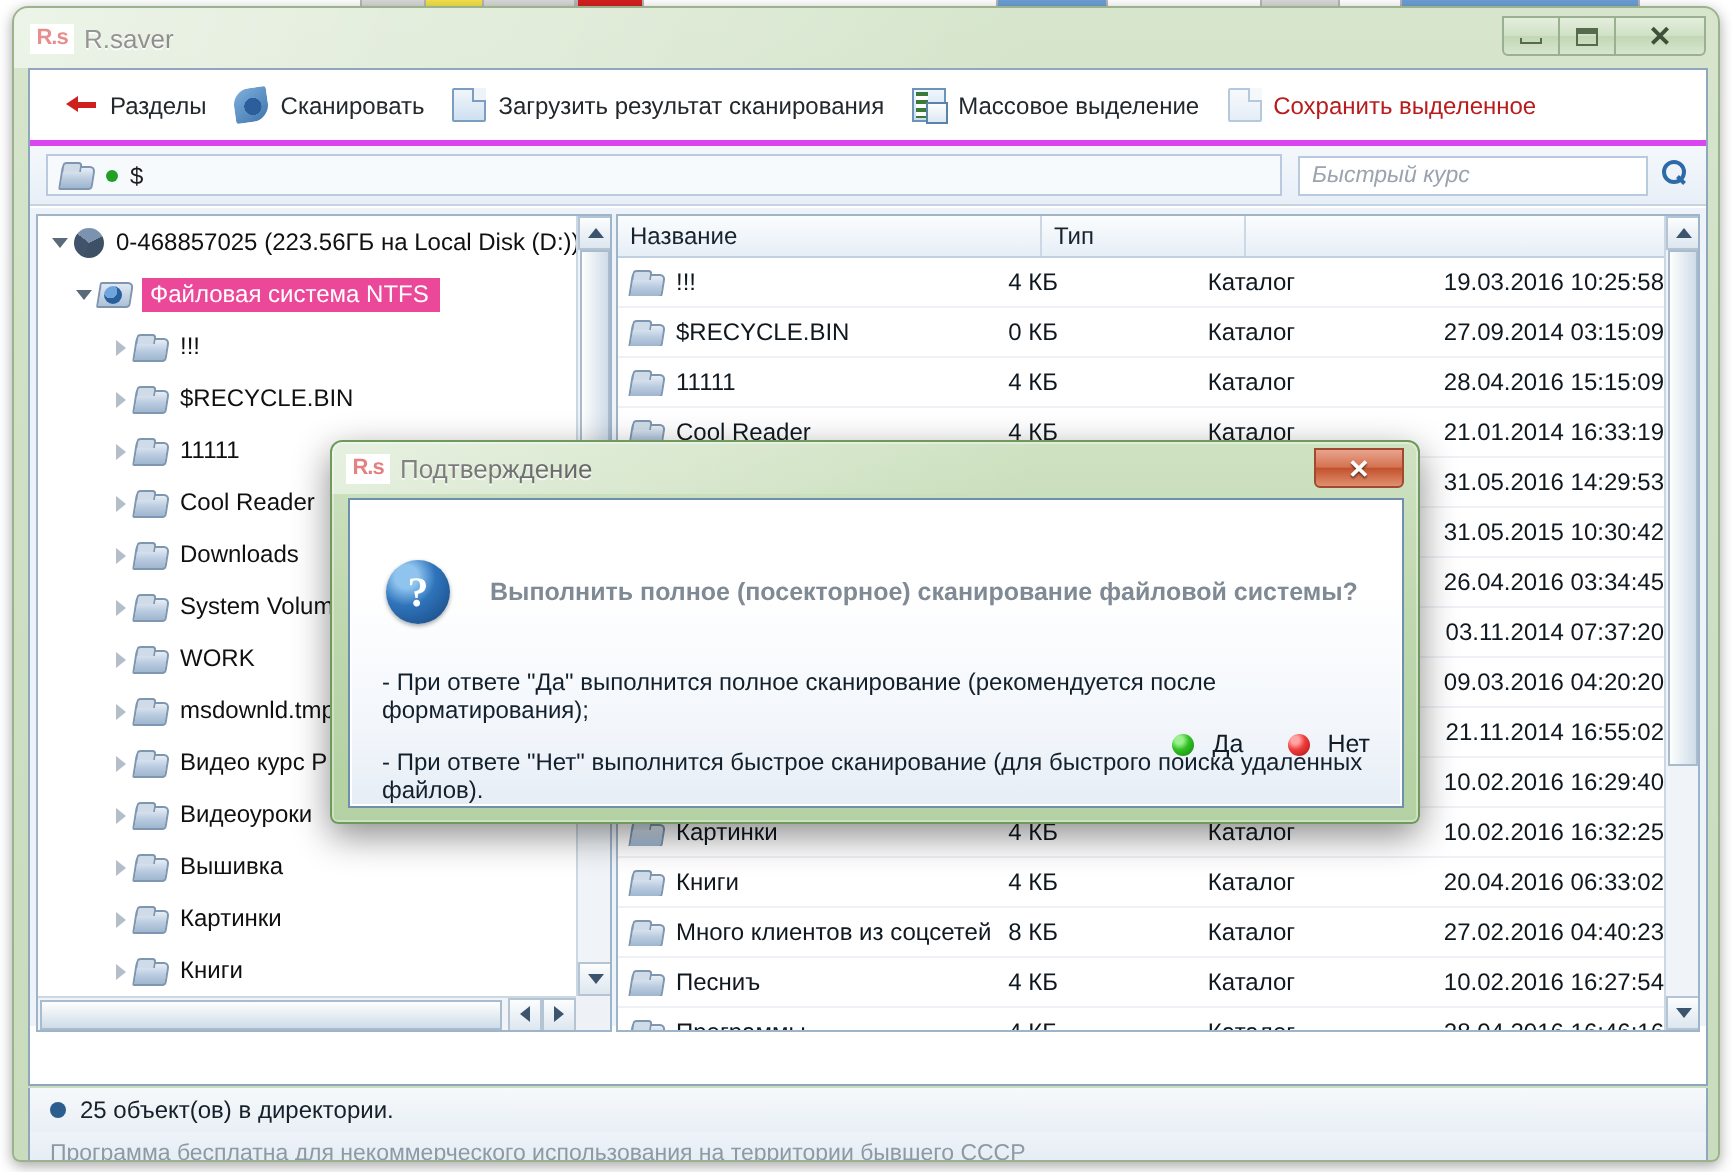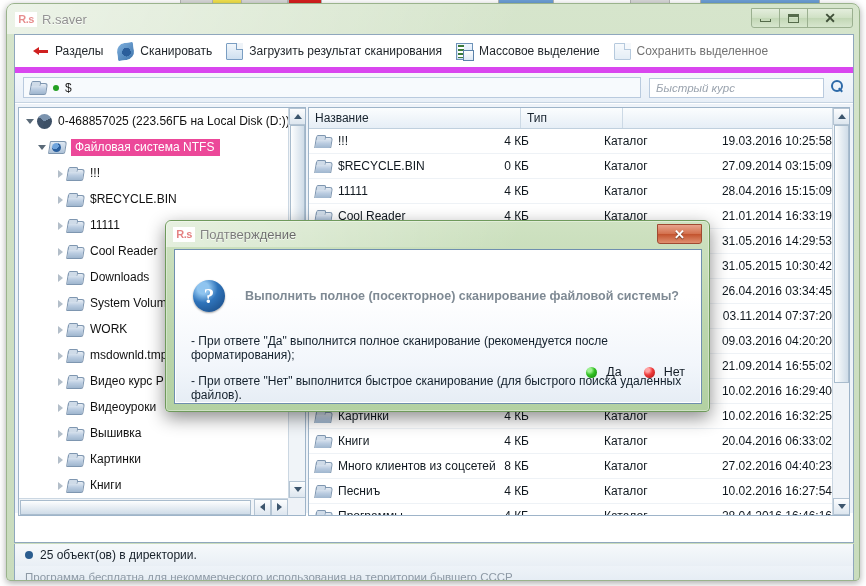--- a/index.html
+++ b/index.html
@@ -90,29 +90,29 @@
     width: 840px; height: 509px;
     background: #ffffff;
     border: 1px solid #8fa7bd;
   }
 
   
   #toolbar {
     height: 38px; background: #ffffff;
     display: flex; align-items: center;
     padding-left: 10px;
-    border-bottom: 6px solid #d946ef;
+    border-bottom: 3px solid #d946ef;
   }
   .tb-item {
     display: flex; align-items: center;
     height: 26px; padding: 0 7px;
     font-size: 12px; color: #23282d;
     white-space: nowrap;
   }
-  .tb-item.disabled { color: #737373; text-align: right; }
+  .tb-item.disabled { color: #b91c1c; text-align: right; }
   .tb-icon { width: 17px; height: 17px; margin-right: 6px; position: relative; flex: 0 0 auto; }
 
   .ico-back::before {
     content: ""; position: absolute; left: 4px; top: 7px;
     width: 12px; height: 3px; background: #cf2020;
   }
   .ico-back::after {
     content: ""; position: absolute; left: 1px; top: 4px;
     width: 0; height: 0;
     border-top: 4.5px solid transparent; border-bottom: 4.5px solid transparent;
@@ -710,21 +710,21 @@
             <span class="fr-type">Каталог</span>
             <span class="fr-date">09.03.2016 04:20:20</span>
           </div>
           <div class="file-row">
             <span class="fr-name">
                 <span class="folder-ico"></span>
                 <span>Видеоуроки</span>
               </span>
             <span class="fr-size">4 КБ</span>
             <span class="fr-type">Каталог</span>
-            <span class="fr-date">21.09.2014 16:55:02</span>
+            <span class="fr-date">21.11.2014 16:55:02</span>
           </div>
           <div class="file-row">
             <span class="fr-name">
                 <span class="folder-ico"></span>
                 <span>Вышивка</span>
               </span>
             <span class="fr-size">4 КБ</span>
             <span class="fr-type">Каталог</span>
             <span class="fr-date">10.02.2016 16:29:40</span>
           </div>

